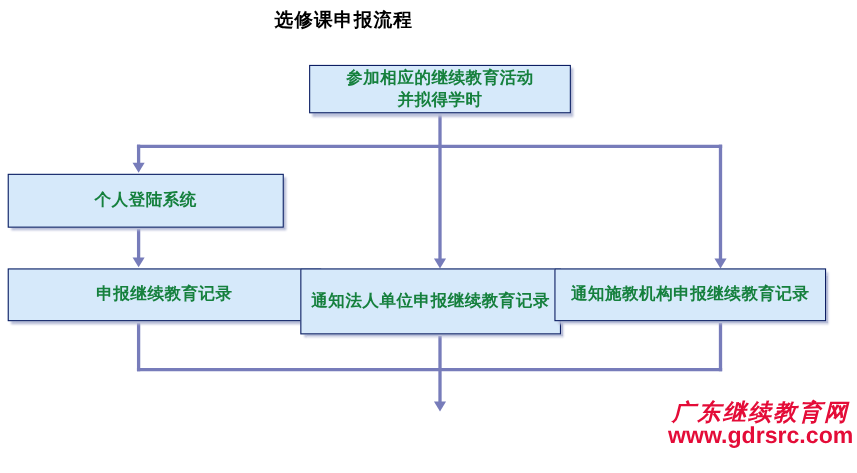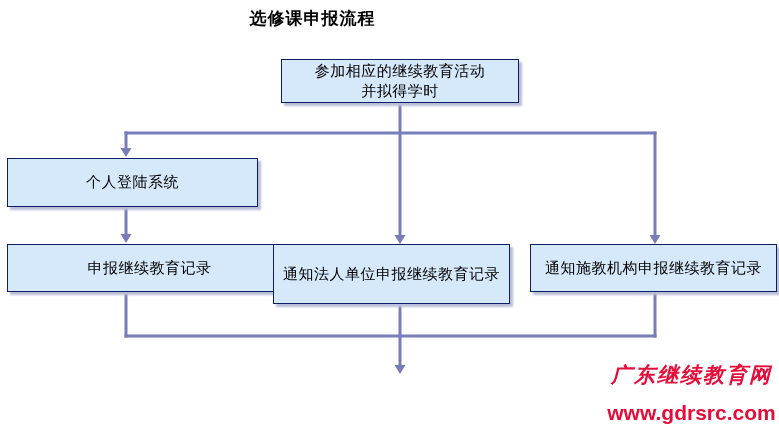--- a/index.html
+++ b/index.html
@@ -45,33 +45,33 @@
     position: absolute;
     box-sizing: border-box;
     background: var(--box-fill, #d6e9fa);
     border: 1.5px solid var(--box-border, #0d1e63);
     box-shadow: 3px 3px 2px #b9bed8;
     display: flex;
     align-items: center;
     justify-content: center;
     text-align: center;
     font-size: 15px;
-    font-weight: normal;
+    font-weight: bold;
     letter-spacing: 0.5px;
-    color: #000000;
+    color: #15803d;
   }
   .node .label {
     white-space: pre-line;
     line-height: 1.35;
   }
   .node-attend-activity        { left: 281px; top: 59px;  width: 238px; height: 44px; }
   .node-personal-login         { left: 7px;   top: 158px; width: 251px; height: 49px; }
   .node-declare-record         { left: 7px;   top: 244px; width: 285px; height: 48px; }
   .node-notify-legal-entity    { left: 273px; top: 244px; width: 237px; height: 60px; }
-  .node-notify-institution     { left: 530px; top: 244px; width: 247px; height: 48px; }
+  .node-notify-institution     { left: 504px; top: 244px; width: 247px; height: 48px; }
   .node-legal-entity-review    { left: 288px; top: 375px; width: 237px; height: 43px; }
   .watermark {
     position: absolute;
     left: 604px;
     top: 364px;
     width: 175px;
     text-align: center;
     color: var(--watermark-red, #e40c38);
     line-height: 1.05;
   }
@@ -82,21 +82,20 @@
     font-size: 21px;
     letter-spacing: 2px;
     white-space: nowrap;
   }
   .wm-url {
     font-family: "Liberation Sans", "DejaVu Sans", sans-serif;
     font-weight: bold;
     font-size: 21px;
     letter-spacing: 0px;
     white-space: nowrap;
-    margin-top: 16px;
   }
 </style>
 </head>
 <body>
 
 <div class="canvas">
 
   <h1 class="title">选修课申报流程</h1>
 
   <svg class="connectors" width="779" height="430" viewBox="0 0 779 430" aria-hidden="true">

